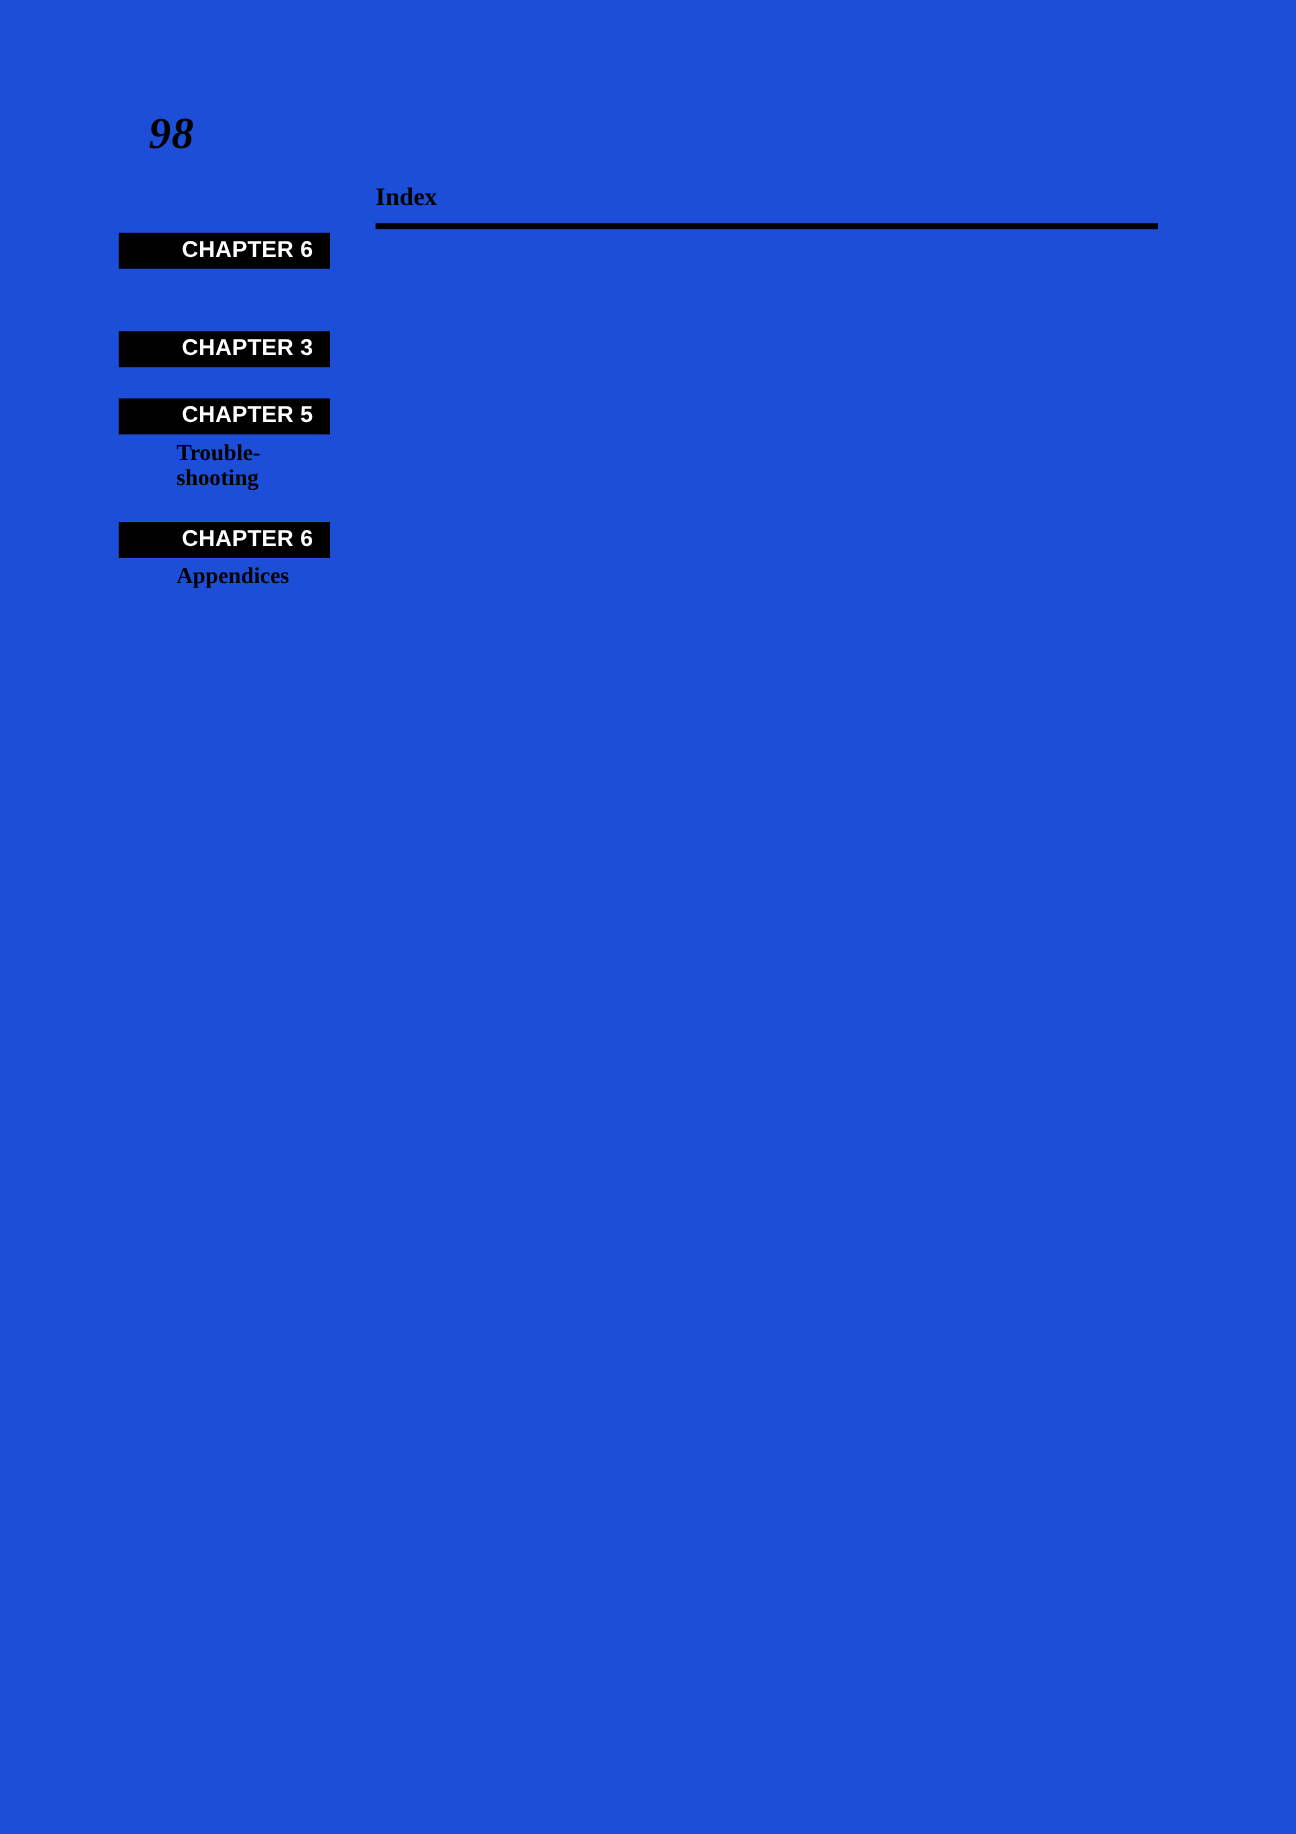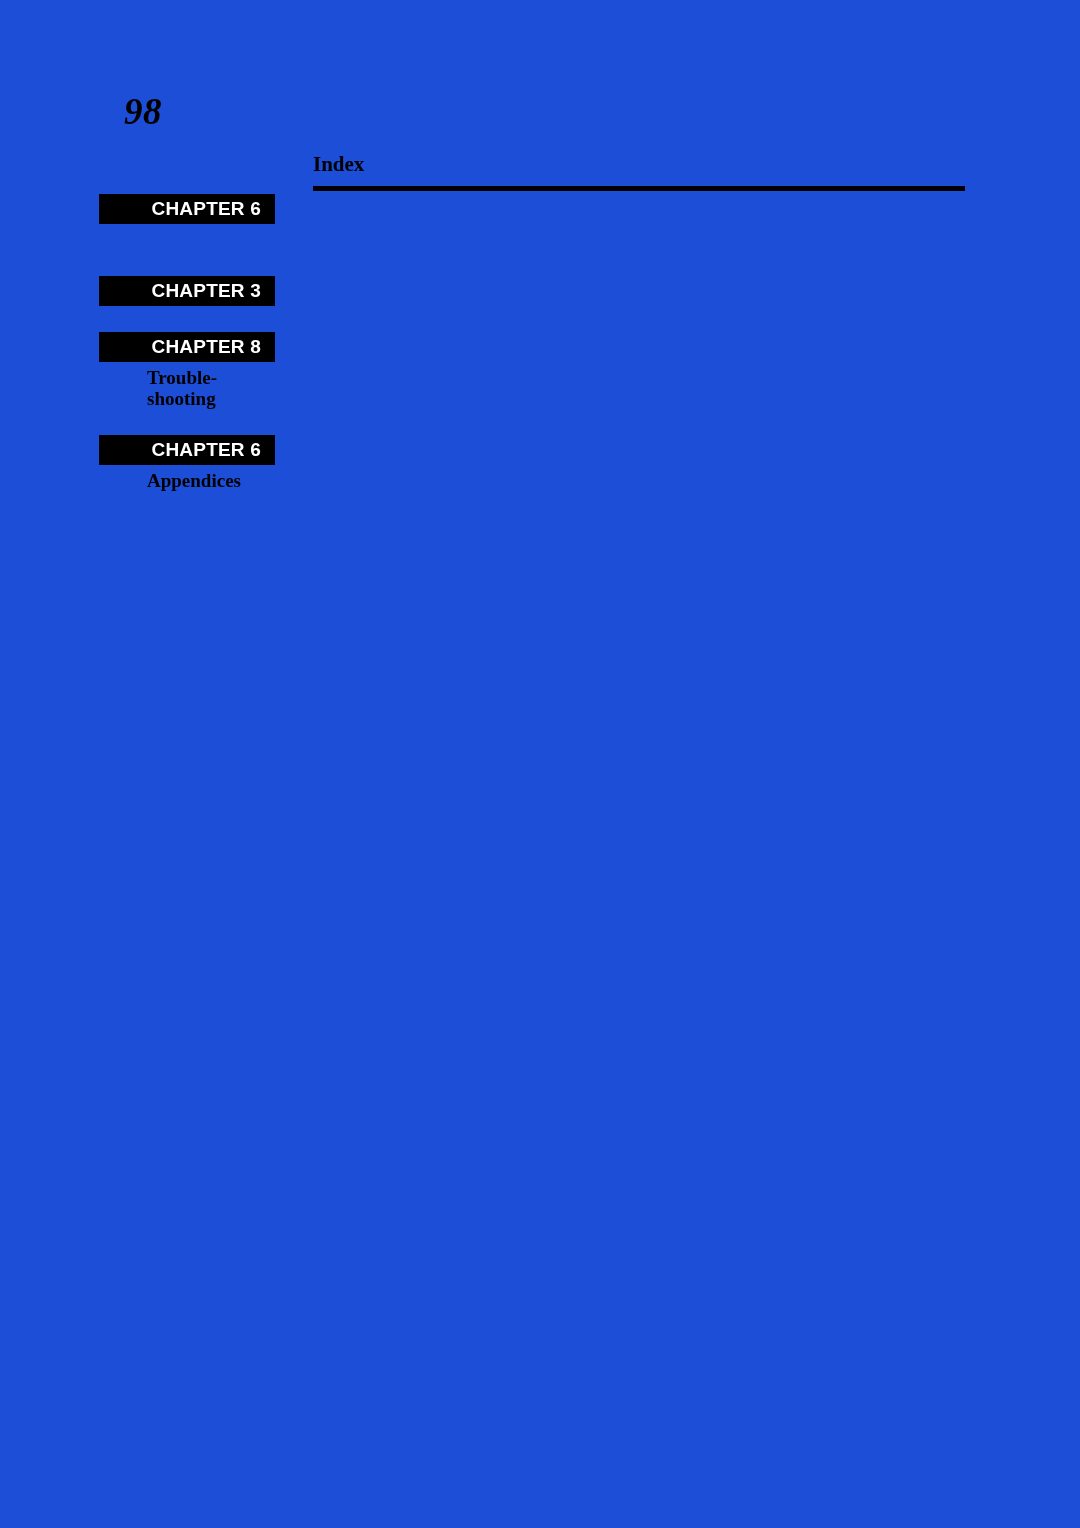--- a/index.html
+++ b/index.html
@@ -123,21 +123,21 @@
     <div class="gap-2"></div>
 
     <div class="gap-3"></div>
 
     <div class="chapter-block">
       <div class="chapter-bar">CHAPTER 3</div>
     </div>
     <div class="gap-4"></div>
 
     <div class="chapter-block">
-      <div class="chapter-bar">CHAPTER 8</div>
+      <div class="chapter-bar">CHAPTER 5</div>
       <div class="chapter-title">Trouble-
 shooting</div>
     </div>
     <div class="gap-5"></div>
 
     <div class="chapter-block">
       <div class="chapter-bar">CHAPTER 6</div>
       <div class="chapter-title">Appendices</div>
     </div>
 

